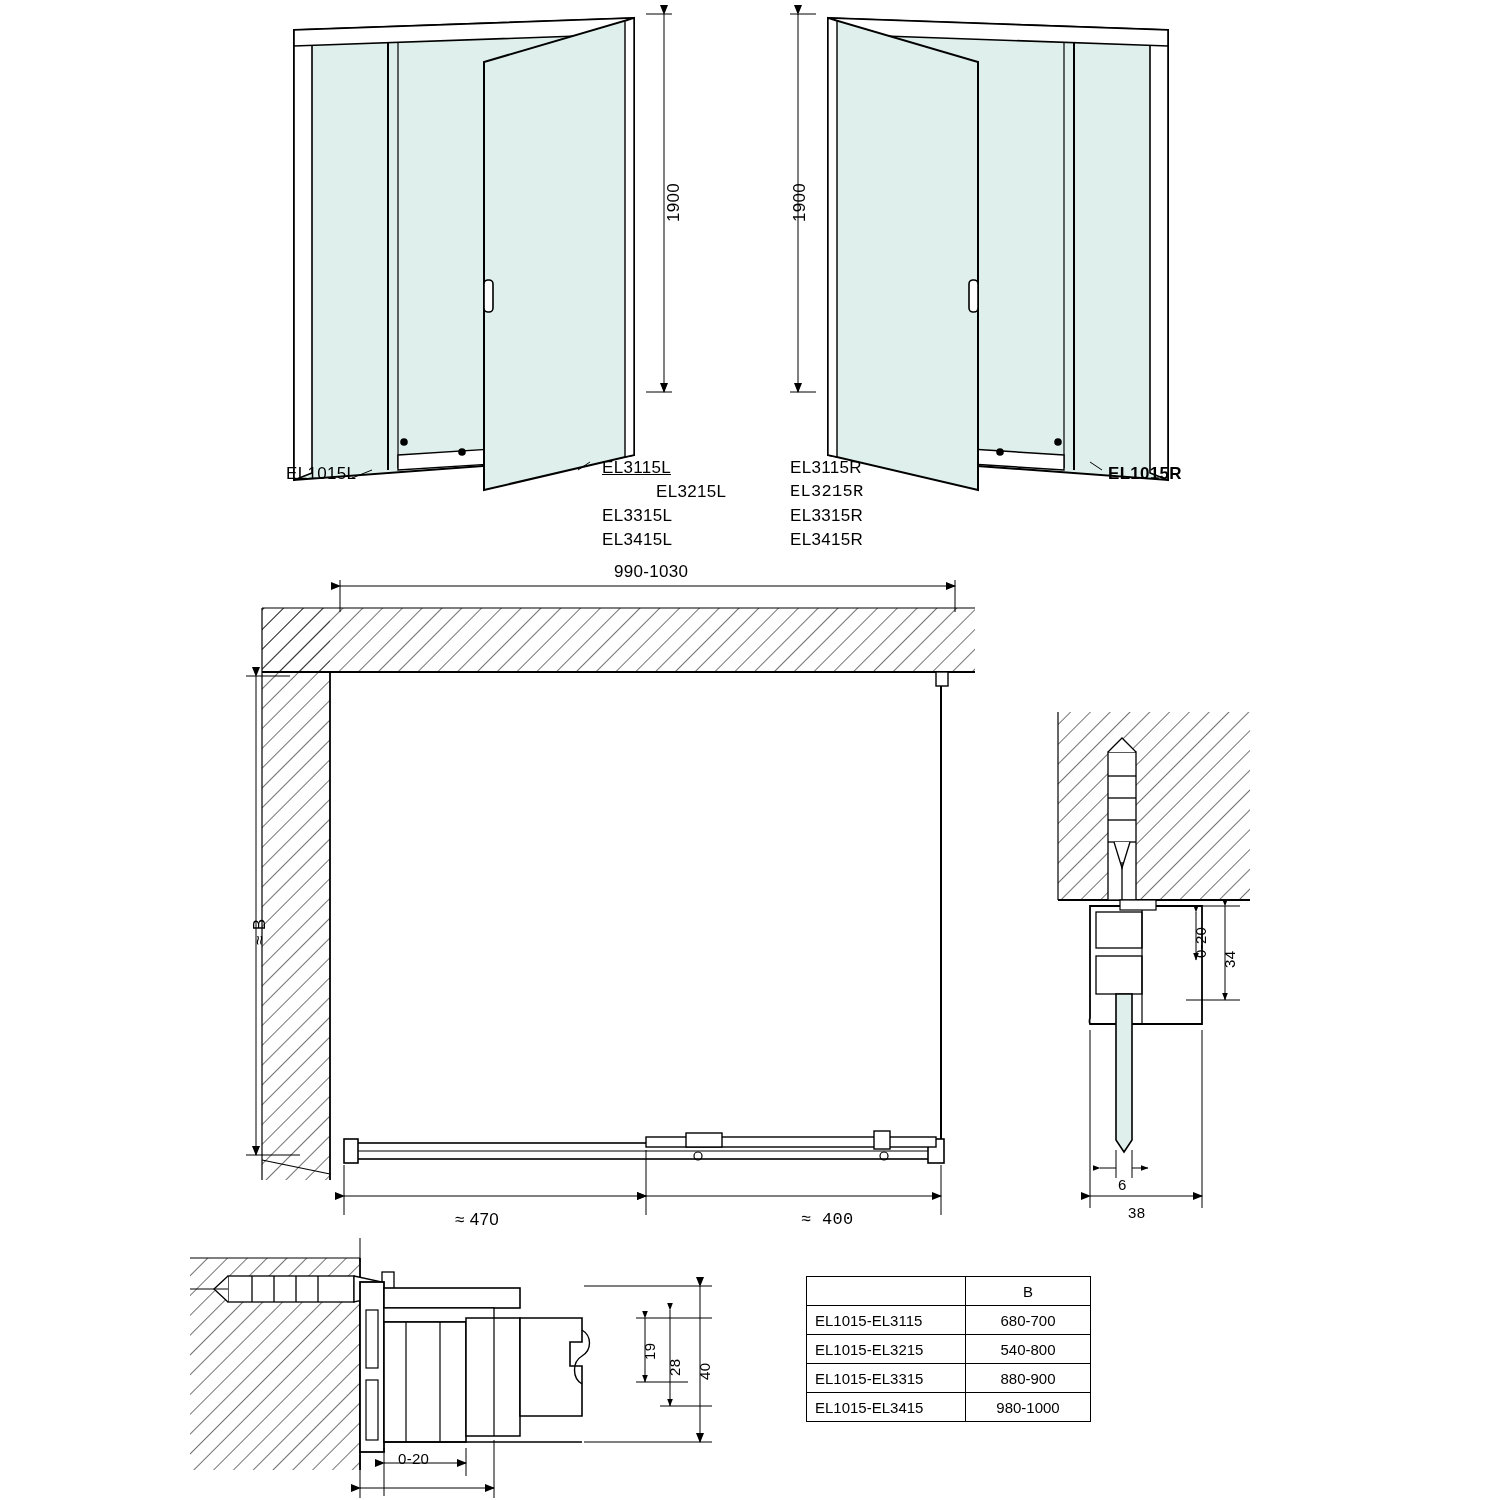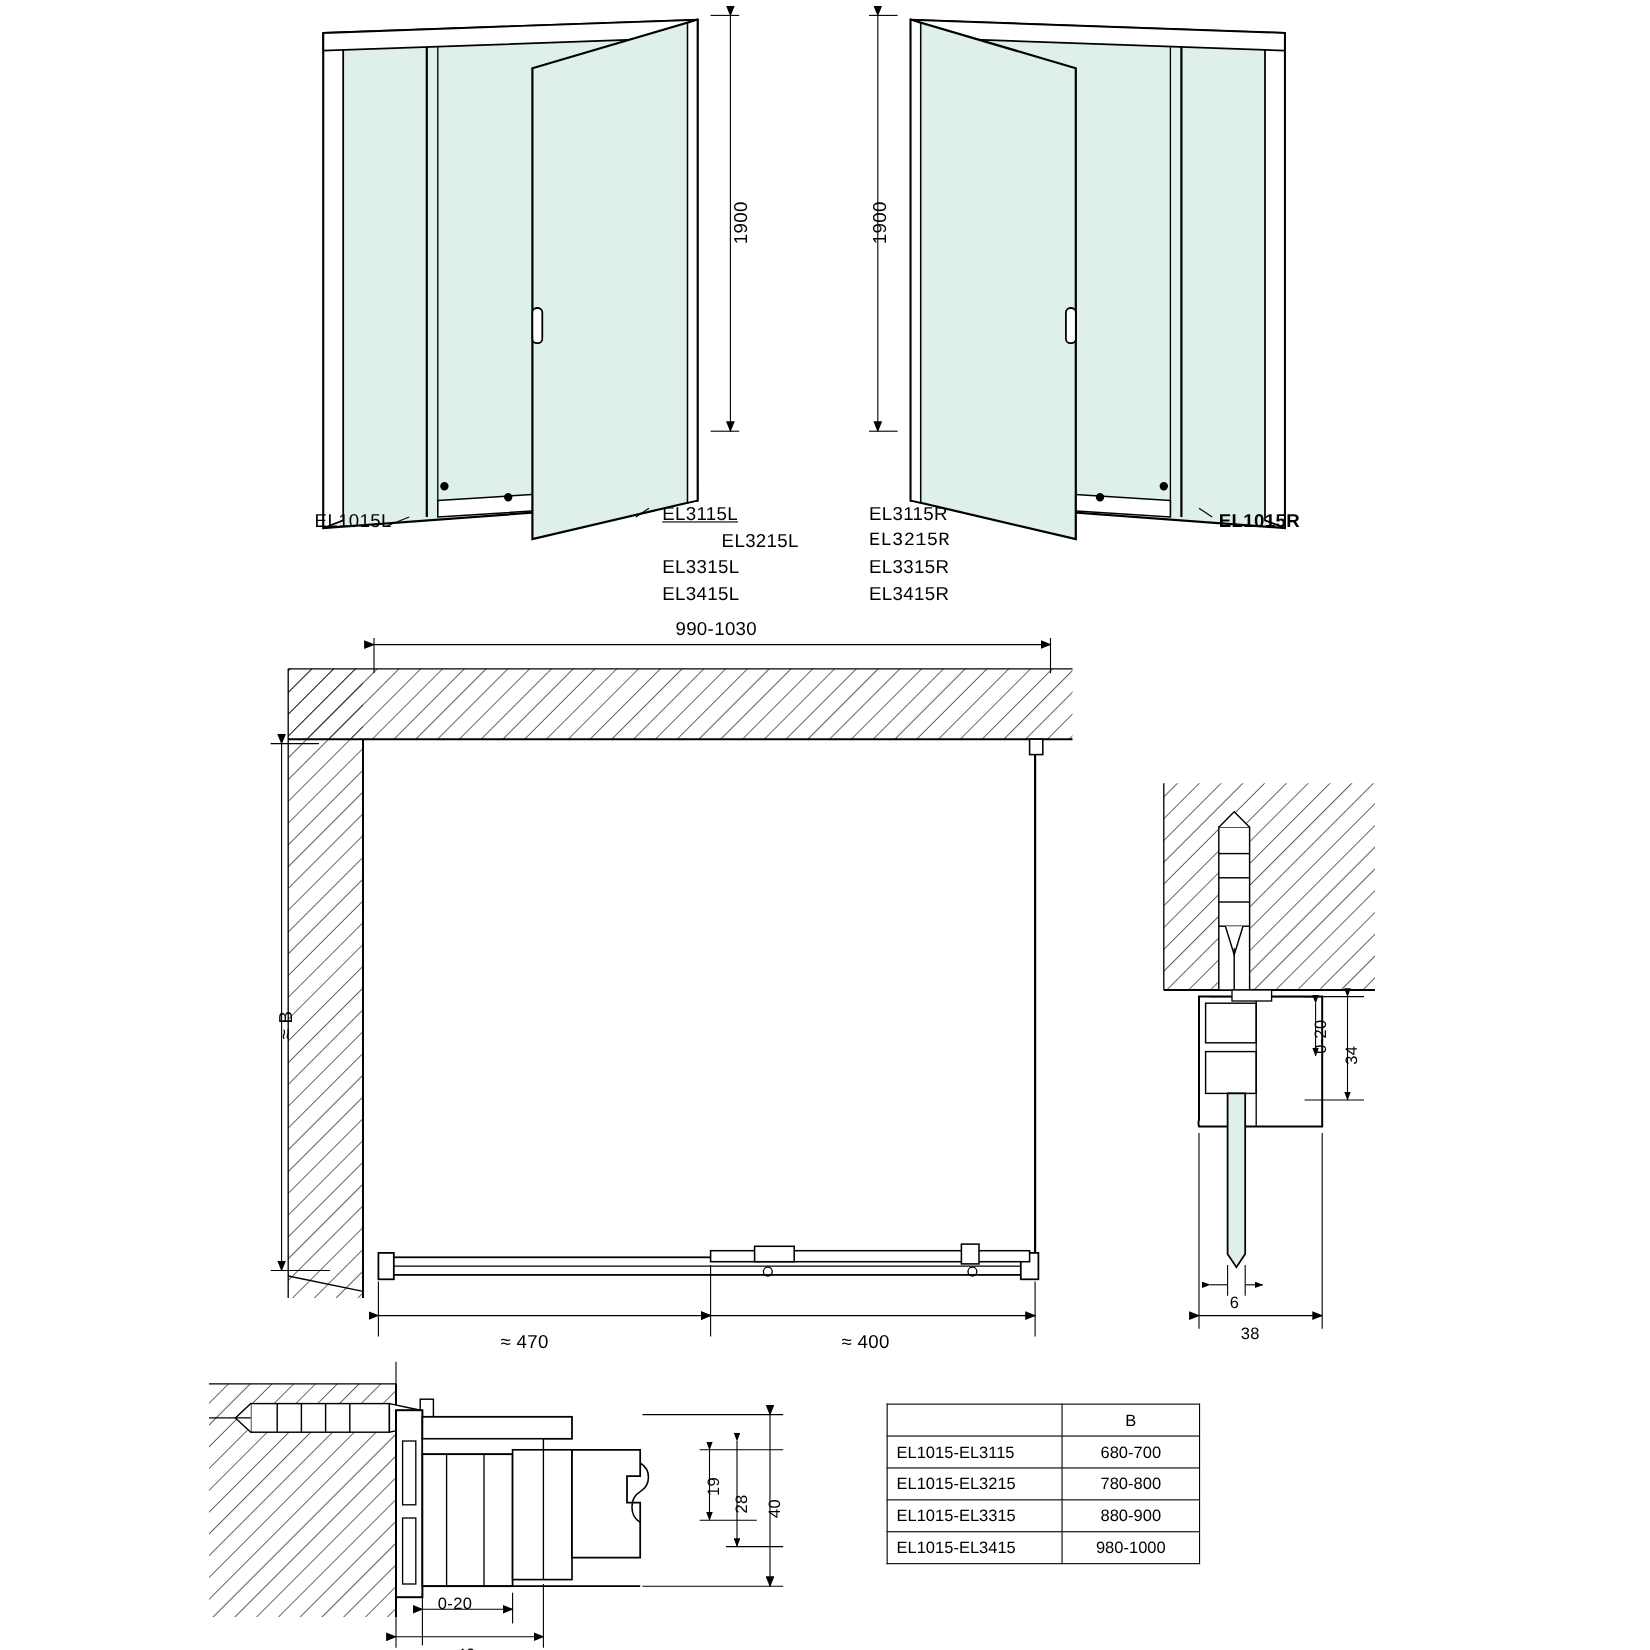--- a/index.html
+++ b/index.html
@@ -227,21 +227,21 @@
 <div class="lbl vert" style="left:790px;top:222px;">1900</div>
 <div class="lbl" style="left:790px;top:458px;">EL3115R</div>
 <div class="lbl" style="left:790px;top:482px;font-family:Liberation Mono, monospace;">EL3215R</div>
 <div class="lbl" style="left:790px;top:506px;">EL3315R</div>
 <div class="lbl" style="left:790px;top:530px;">EL3415R</div>
 <div class="lbl" style="left:1108px;top:464px;font-weight:bold;">EL1015R</div>
 
 <div class="lbl" style="left:598px;top:562px;margin-left:16px;">990-1030</div>
 <div class="lbl vert" style="left:250px;top:945px;">≈ B</div>
 <div class="lbl" style="left:455px;top:1210px;">≈ 470</div>
-<div class="lbl" style="left:765px;top:1210px;">≈ 400</div>
+<div class="lbl" style="left:801px;top:1210px;font-family:Liberation Mono, monospace;">≈ 400</div>
 
 <div class="lbl small vert" style="left:1192px;top:958px;">0-20</div>
 <div class="lbl small vert" style="left:1221px;top:968px;">34</div>
 <div class="lbl small" style="left:1118px;top:1176px;">6</div>
 <div class="lbl small" style="left:1128px;top:1204px;">38</div>
 
 <div class="lbl small vert" style="left:641px;top:1360px;">19</div>
 <div class="lbl small vert" style="left:666px;top:1376px;">28</div>
 <div class="lbl small vert" style="left:696px;top:1380px;">40</div>
 <div class="lbl small" style="left:398px;top:1450px;">0-20</div>
@@ -252,21 +252,21 @@
         <tr>
     <td style="width:142px;"></td>
     <td class="c" style="width:108px;">B</td>
   </tr>
   <tr>
     <td>EL1015-EL3115</td>
     <td class="c">680-700</td>
   </tr>
   <tr>
     <td>EL1015-EL3215</td>
-    <td class="c">780-800</td>
+    <td class="c">540-800</td>
   </tr>
   <tr>
     <td>EL1015-EL3315</td>
     <td class="c">880-900</td>
   </tr>
   <tr>
     <td>EL1015-EL3415</td>
     <td class="c">980-1000</td>
   </tr>
 </tbody>

